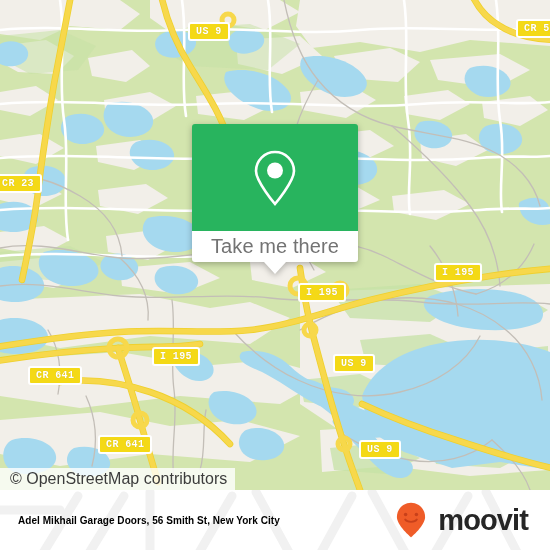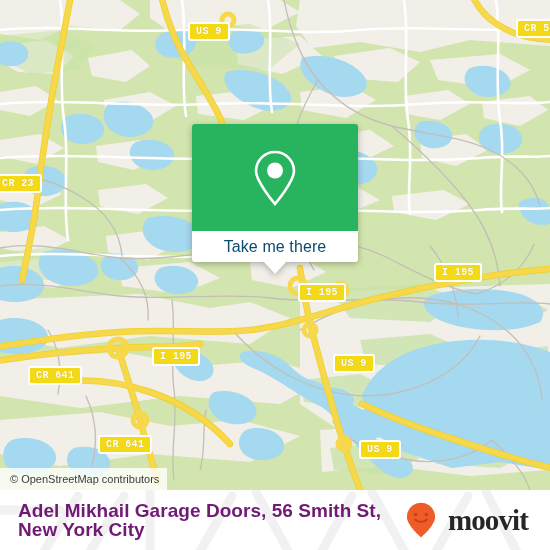--- a/index.html
+++ b/index.html
@@ -79,22 +79,22 @@
     position: relative;
     width: 166px;
     height: 31px;
     background: #ffffff;
     border-radius: 0 0 3px 3px;
     display: flex;
     align-items: center;
     justify-content: center;
   }
   #callout-label {
-    font-size: 16px;
-    color: #0c4a6e;
+    font-size: 20px;
+    color: #737373;
     letter-spacing: 0.1px;
     font-family: "Liberation Sans", sans-serif;
   }
   #callout-tail {
     position: absolute;
     left: 50%;
     top: 31px;
     margin-left: -11px;
     width: 0; height: 0;
     border-left: 11px solid transparent;
@@ -105,21 +105,21 @@
   
   #attribution {
     position: absolute;
     left: 0;
     top: 468px;
     height: 22px;
     background: rgba(255,255,255,0.80);
     display: flex;
     align-items: center;
     padding: 0 8px 0 10px;
-    font-size: 11px;
+    font-size: 16px;
     color: #3c3c3c;
     font-family: "Liberation Sans", sans-serif;
     white-space: nowrap;
   }
 
   
   #footer {
     position: absolute;
     left: 0;
     top: 490px;
@@ -138,42 +138,42 @@
     left: 0; top: 0;
     width: 550px;
     height: 60px;
     display: flex;
     align-items: center;
     justify-content: space-between;
     padding: 0 16px 0 18px;
     box-sizing: border-box;
   }
   #footer-title {
-    font-size: 19px;
+    font-size: 10px;
     font-weight: bold;
-    color: #701a75;
+    color: #000000;
     line-height: 19px;
     max-width: 390px;
     letter-spacing: 0.05px;
   }
   #brand {
     display: flex;
     align-items: center;
     flex: none;
     margin-right: 6px;
   }
   #brand-mark { display: block; }
   #brand-word {
     font-size: 29px;
     font-weight: bold;
     color: #262626;
     letter-spacing: -0.9px;
     margin-left: 12px;
     line-height: 29px;
-    font-family: Liberation Serif, serif;
+    font-family: Liberation Sans, sans-serif;
   }
 </style>
 </head>
 <body>
 
 <div id="app">
 
   <div id="map">
     <svg id="map-svg" width="550" height="490" viewBox="0 0 550 490">
       <defs>

